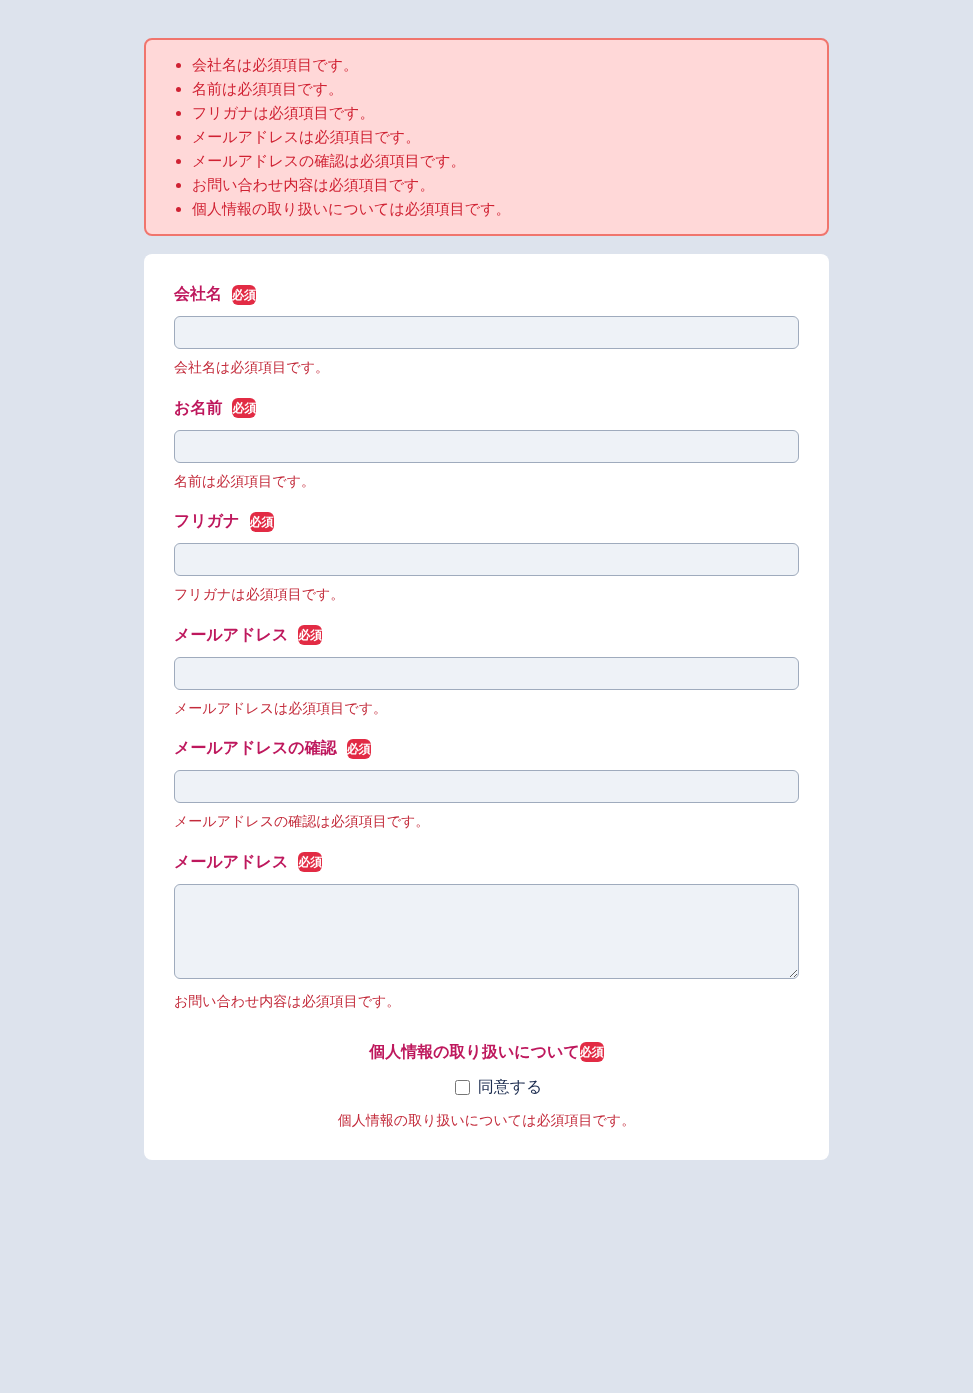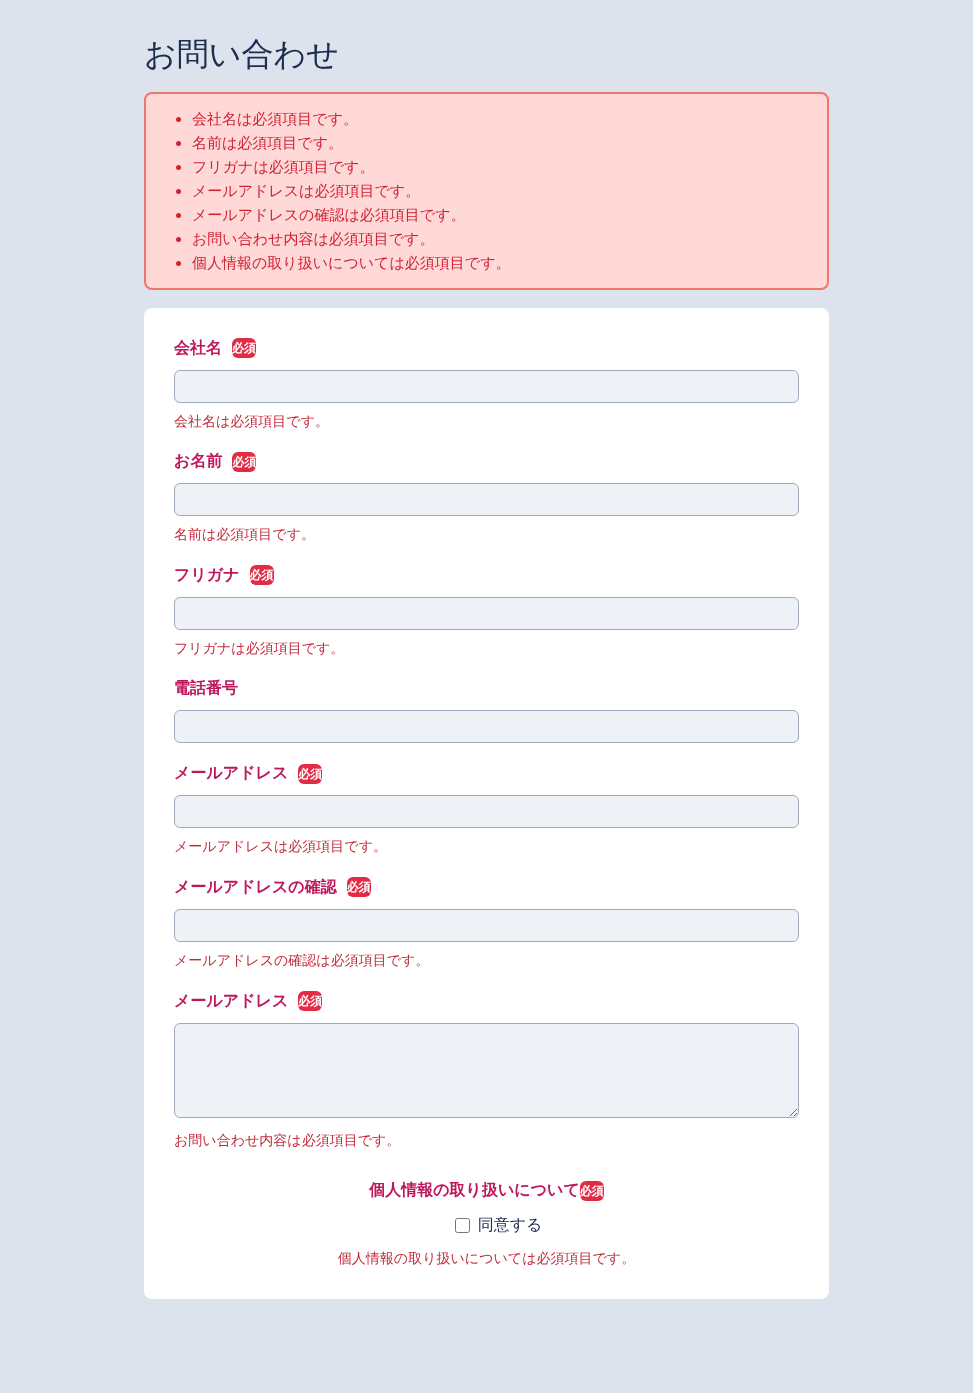--- a/index.html
+++ b/index.html
@@ -128,21 +128,20 @@
     font-weight: bold;
     padding: 11px 23px;
     cursor: pointer;
   }
 </style>
 </head>
 <body>
 
 <div class="container">
 
-  <h1 class="page-title">お問い合わせ</h1>
 
   <div class="error-summary">
     <ul id="error-list">
         <li>会社名は必須項目です。</li>
         <li>名前は必須項目です。</li>
         <li>フリガナは必須項目です。</li>
         <li>メールアドレスは必須項目です。</li>
         <li>メールアドレスの確認は必須項目です。</li>
         <li>お問い合わせ内容は必須項目です。</li>
         <li>個人情報の取り扱いについては必須項目です。</li>
@@ -157,23 +156,20 @@
             <span class="badge">必須</span>
           </div><input type="text" class="text-input" style=""><div class="field-error">会社名は必須項目です。</div></div>
         <div class="group"><div class="label-row">
             <span class="field-label">お名前</span>
             <span class="badge">必須</span>
           </div><input type="text" class="text-input" style=""><div class="field-error">名前は必須項目です。</div></div>
         <div class="group"><div class="label-row">
             <span class="field-label">フリガナ</span>
             <span class="badge">必須</span>
           </div><input type="text" class="text-input" style=""><div class="field-error">フリガナは必須項目です。</div></div>
-        <div class="group"><div class="label-row">
-            <span class="field-label">電話番号</span>
-          </div><input type="text" class="text-input" style=""></div>
         <div class="group"><div class="label-row">
             <span class="field-label">メールアドレス</span>
             <span class="badge">必須</span>
           </div><input type="text" class="text-input" style=""><div class="field-error">メールアドレスは必須項目です。</div></div>
         <div class="group"><div class="label-row">
             <span class="field-label">メールアドレスの確認</span>
             <span class="badge">必須</span>
           </div><input type="text" class="text-input" style=""><div class="field-error">メールアドレスの確認は必須項目です。</div></div>
         <div class="group"><div class="label-row">
             <span class="field-label">メールアドレス</span>

